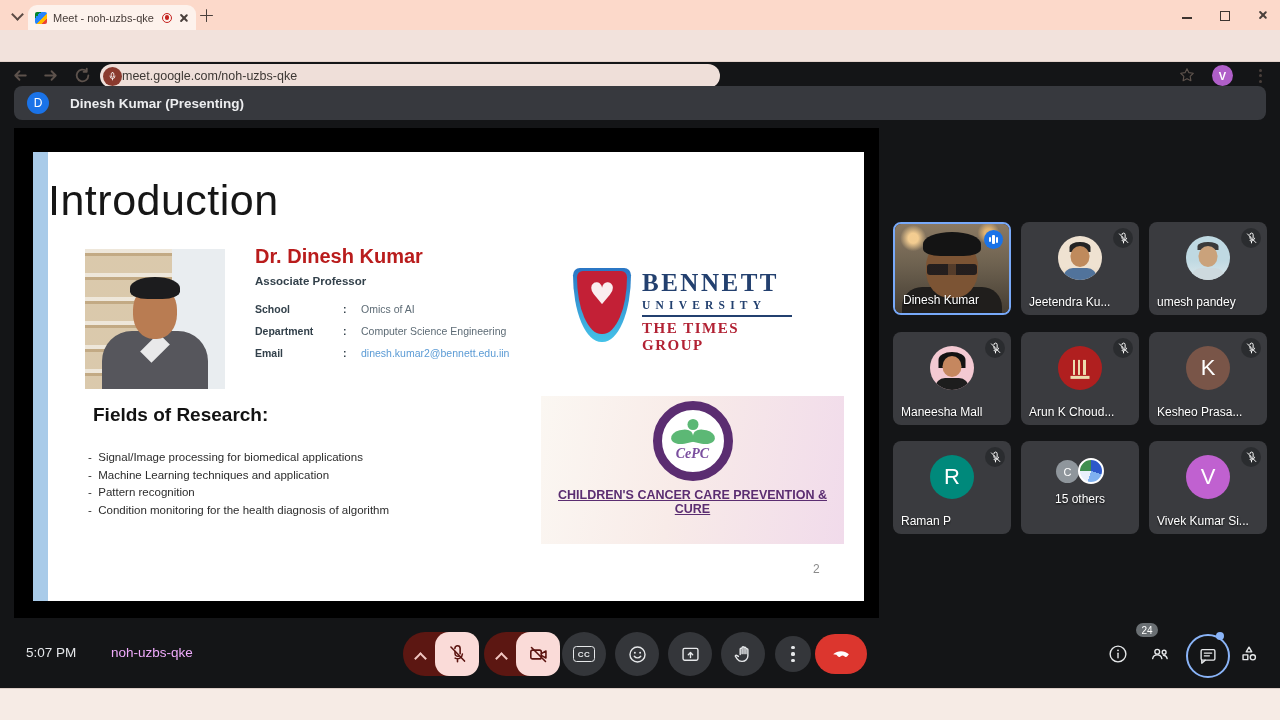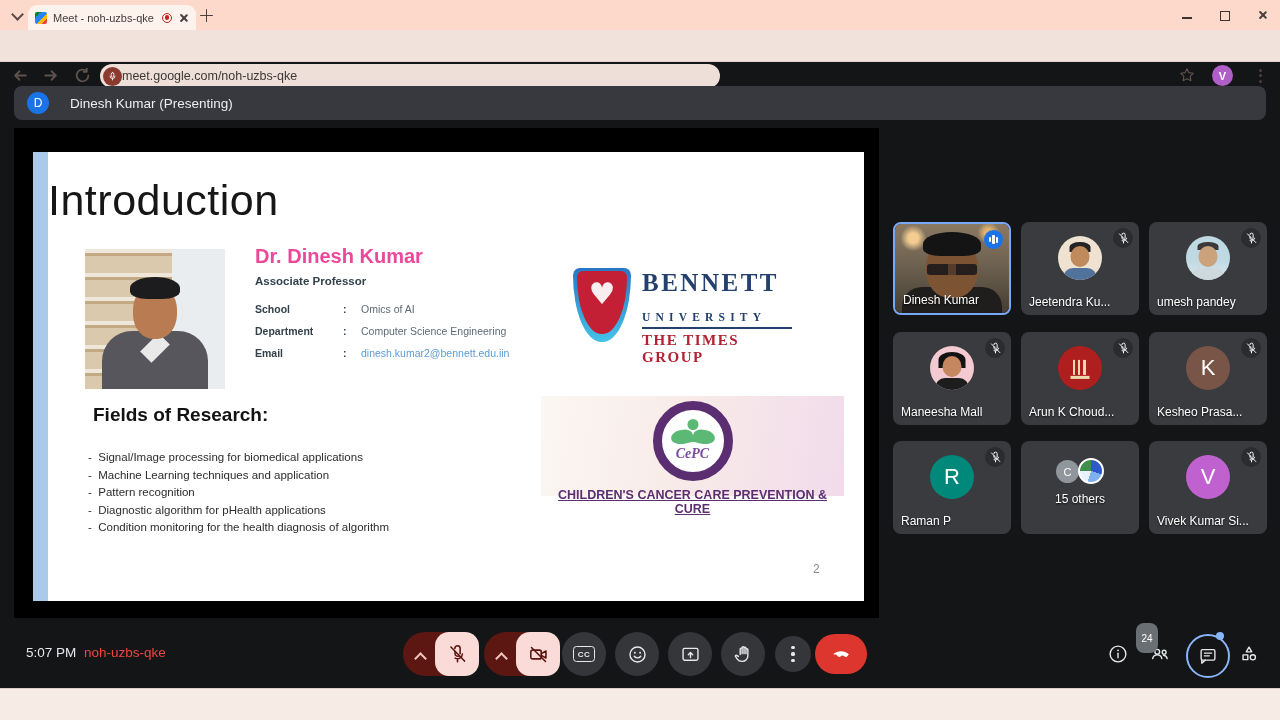--- a/index.html
+++ b/index.html
@@ -40,54 +40,54 @@
   .url{font-size:12.5px;color:#3d3834}
   .star{left:1178px;top:36px}
   .star svg{width:18px;height:18px;stroke:#5d524c;fill:none;stroke-width:1.5;stroke-linejoin:round}
   .avatar-v{left:1212px;top:35px;width:21px;height:21px;border-radius:50%;background:#b05fc9;color:#fff;font-size:11px;font-weight:700}
   .menu3{left:1252px;top:37px;width:16px;height:17px;flex-direction:column;gap:2.5px}
   .dot3{width:3px;height:3px;border-radius:50%;background:#4a403c}
 
   
   .banner{left:14px;top:86px;width:1252px;height:34px;background:#37393e;border-radius:8px;display:flex;align-items:center;padding-left:13px;box-sizing:border-box}
   .banner-av{width:22px;height:22px;border-radius:50%;background:#1a73e8;color:#fff;font-size:12px;font-weight:500}
-  .banner-label{margin-left:21px;font-size:13.5px;font-weight:400;color:#ecedef}
+  .banner-label{margin-left:21px;font-size:13.5px;font-weight:700;color:#ecedef}
 
   
   .stage{left:14px;top:128px;width:865px;height:490px;background:#000}
   .slide{position:absolute;left:19px;top:24px;width:831px;height:449px;background:#fff;overflow:hidden}
   .bluestrip{left:0;top:0;width:15px;height:449px;background:#a9cbe9}
   .slide-title{left:15px;right:30px;top:24px;text-align:left;font-size:43px;font-weight:400;color:#161616;letter-spacing:.5px}
   .prof-photo{left:52px;top:97px;width:140px;height:140px;overflow:hidden;background:
     linear-gradient(90deg,#d9c9ae 0 62%,#e9edf0 62% 100%)}
   .ph-shelves{position:absolute;left:0;top:0;width:62%;height:100%;background:repeating-linear-gradient(180deg,rgba(255,255,255,.55) 0 4px,rgba(176,144,98,.55) 4px 7px,rgba(221,201,168,.35) 7px 24px)}
   .ph-body{position:absolute;bottom:0;left:17px;width:106px;height:58px;background:#56565c;border-radius:30px 30px 0 0}
   .ph-shirt{position:absolute;bottom:28px;left:62px;width:16px;height:26px;background:#e9e9ea;transform:rotate(45deg)}
   .ph-head{position:absolute;bottom:50px;left:48px;width:44px;height:54px;background:#b97c52;border-radius:46%}
   .ph-hair{position:absolute;bottom:90px;left:45px;width:50px;height:22px;background:#1c1c1e;border-radius:50% 50% 35% 35%}
-  .prof-name{left:222px;top:93px;font-size:20px;font-weight:700;color:#ec4899}
+  .prof-name{left:222px;top:93px;font-size:20px;font-weight:700;color:#b91c1c}
   .prof-role{left:222px;top:123px;font-size:11.5px;font-weight:700;color:#33414b}
   .info-row{left:222px;display:flex;font-size:10.5px;color:#5d6b75}
   .info-label{width:88px;font-weight:700;color:#33414b}
   .info-colon{width:18px;font-weight:700;color:#33414b}
   .email{color:#5b9bd5}
   .bennett{left:540px;top:116px;width:222px;height:84px;display:flex}
   .bshield{position:relative;width:58px;height:74px;margin-right:11px;flex:0 0 auto}
   .bshield-outer{position:absolute;inset:0;background:linear-gradient(#2a76c4,#45c2e8);border-radius:12% 12% 50% 50%/10% 10% 92% 92%}
   .bshield-inner{position:absolute;left:4px;top:3px;right:4px;bottom:8px;background:#c32036;border-radius:12% 12% 50% 50%/10% 10% 92% 92%}
   .bheart{position:absolute;left:0;right:0;top:8px;text-align:center;font-size:30px;color:#fff;opacity:.92;font-family:"DejaVu Sans",sans-serif}
   .btext{padding-top:2px}
   .bname{font-family:"Liberation Serif",serif;font-size:25px;font-weight:700;color:#23406f;letter-spacing:2.5px;line-height:1}
-  .bsub{font-family:"Liberation Serif",serif;font-size:11.5px;letter-spacing:5.2px;color:#23406f;font-weight:600;margin-top:16px}
+  .bsub{font-family:"Liberation Serif",serif;font-size:11.5px;letter-spacing:5.2px;color:#23406f;font-weight:600;margin-top:4px}
   .brule{height:2px;background:#23406f;width:150px;margin-top:4px}
   .btag{font-family:"Liberation Serif",serif;font-size:15px;font-weight:700;color:#b22234;letter-spacing:1.5px;margin-top:3px}
   .fields-head{left:60px;top:252px;font-size:19px;font-weight:700;color:#121212}
   .fields-list{left:55px;top:297px;font-size:11.5px;color:#2c2c2c;line-height:17.5px}
   .fields-list div::before{content:"-  ";white-space:pre}
-  .cccpc{left:508px;top:244px;width:303px;height:100px;background:linear-gradient(100deg,#fbf7f2 0%,#f8ebe8 45%,#f1dbeb 100%)}
+  .cccpc{left:508px;top:244px;width:303px;height:148px;background:linear-gradient(100deg,#fbf7f2 0%,#f8ebe8 45%,#f1dbeb 100%)}
   .clogo{position:absolute;left:50%;top:5px;transform:translateX(-50%);width:80px;height:80px;border-radius:50%;background:#fff;border:9px solid #5b2d71;box-sizing:border-box}
   .cfam-head{position:absolute;left:50%;top:9px;transform:translateX(-50%);width:11px;height:11px;border-radius:50%;background:#5cb875}
   .cfam-armL,.cfam-armR{position:absolute;top:20px;width:22px;height:14px;border-radius:50% 50% 0 60%;background:#5cb875}
   .cfam-armL{left:9px;transform:rotate(-12deg)}
   .cfam-armR{right:9px;transform:rotate(12deg);border-radius:50% 50% 60% 0}
   .cmono{position:absolute;left:0;right:0;top:36px;text-align:center;font-family:"Liberation Serif",serif;font-style:italic;font-weight:700;font-size:14px;color:#7a4e9e}
   .ccaption{position:absolute;left:0;right:0;top:92px;text-align:center;font-size:12.5px;font-weight:700;color:#5b2d71;text-decoration:underline}
   .pagenum{left:780px;top:410px;font-size:12px;color:#8a8a8a}
 
   
@@ -123,38 +123,38 @@
   .av-man .av-body{background:#1d1d1d}
   .av-arun{background:#b01f1f}
   .emblem{position:absolute;left:50%;top:50%;transform:translate(-50%,-54%);width:15px;height:15px;background:repeating-linear-gradient(90deg,#ecdcae 0 2.6px,rgba(0,0,0,0) 2.6px 5.2px)}
   .emblem::after{content:"";position:absolute;left:-2px;bottom:-4px;width:19px;height:2.6px;background:#ecdcae}
   .pair{position:absolute;left:50%;top:17px;transform:translateX(-50%);width:48px;height:27px}
   .pc1{position:absolute;left:0;top:2px;width:23px;height:23px;border-radius:50%;background:#8f969c;color:#fff;font-size:11px}
   .pc2{position:absolute;right:0;top:0;width:26px;height:26px;border-radius:50%;border:2px solid #fff;box-sizing:border-box;background:conic-gradient(#2d59c9 0 30%,#7fb1ef 30% 55%,#e8f0fb 55% 75%,#3f8f4f 75% 100%)}
 
   
   .bar-time{left:26px;top:645px;font-size:13.5px;color:#e4e6e9}
-  .bar-code{left:84px;top:645px;font-size:13.5px;color:#ef4444}
+  .bar-code{left:111px;top:645px;font-size:13.5px;color:#f0abfc}
   .ctl-group{position:absolute;top:632px;width:76px;height:44px}
   .ctl-pill{position:absolute;inset:0;background:#5c1712;border-radius:22px}
   .ctl-chev{position:absolute;left:13px;top:19px;color:#f1c6c1}
   .ctl-off{position:absolute;right:0;top:0;width:44px;height:44px;background:#fadbd8;border-radius:14px}
   .ctl-off svg{width:21px;height:21px;stroke:#5b1410;fill:none;stroke-width:1.8;stroke-linecap:round;stroke-linejoin:round}
   .ctl-circle{position:absolute;top:632px;width:44px;height:44px;border-radius:50%;background:#34363a}
   .ctl-circle svg{width:21px;height:21px;stroke:#e6e8ea;fill:none;stroke-width:1.6;stroke-linecap:round;stroke-linejoin:round}
   .ccbox{width:20px;height:14px;border:1.8px solid #e6e8ea;border-radius:3.5px;font-size:8px;font-weight:700;color:#e6e8ea;letter-spacing:.4px;display:flex;align-items:center;justify-content:center}
   .more3{position:absolute;left:775px;top:636px;width:36px;height:36px;border-radius:50%;background:#34363a;flex-direction:column;gap:3px}
   .more3 i{width:3.2px;height:3.2px;border-radius:50%;background:#e6e8ea}
   .endcall{left:815px;top:634px;width:52px;height:40px;border-radius:20px;background:#dc362e}
   .endcall svg{width:22px;height:22px;fill:#fff}
   .panel-btn{position:absolute;top:634px;width:40px;height:40px}
   .panel-btn svg{width:22px;height:22px;stroke:#e6e8ea;fill:none;stroke-width:1.5;stroke-linecap:round;stroke-linejoin:round}
   .chat-ring{border:2px solid #8ab4f8;border-radius:50%}
   .chat-dot{position:absolute;left:1216px;top:632px;width:8px;height:8px;border-radius:50%;background:#8ab4f8}
-  .badge24{left:1136px;top:623px;min-width:14px;height:14px;border-radius:8px;background:#6a6f73;color:#fff;font-size:10px;padding:8px 4px}
+  .badge24{left:1136px;top:623px;min-width:14px;height:14px;border-radius:8px;background:#6a6f73;color:#fff;font-size:10px;padding:0 4px}
 
   
   .taskbar{left:0;top:688px;width:1280px;height:32px;background:#f6ebe5;border-top:1px solid #ddcdc6;box-sizing:border-box}
 </style>
 </head>
 <body>
 
 <div class="screen">
 
   <div class="abs tabstrip">
@@ -260,21 +260,20 @@
           <div class="brule"></div>
           <div class="btag">THE TIMES GROUP</div>
         </div>
       </div>
 
       <div class="abs fields-head">Fields of Research:</div>
       <div class="abs fields-list">
         <div>Signal/Image processing for biomedical applications</div>
         <div>Machine Learning techniques and application</div>
         <div>Pattern recognition</div>
-        <div>Diagnostic algorithm for pHealth applications</div>
         <div>Condition monitoring for the health diagnosis of algorithm</div>
       </div>
 
       <div class="abs cccpc">
         <div class="clogo">
           <span class="cfam-head"></span>
             <span class="cfam-armL"></span>
             <span class="cfam-armR"></span>
           <span class="cmono">CePC</span>
         </div>

